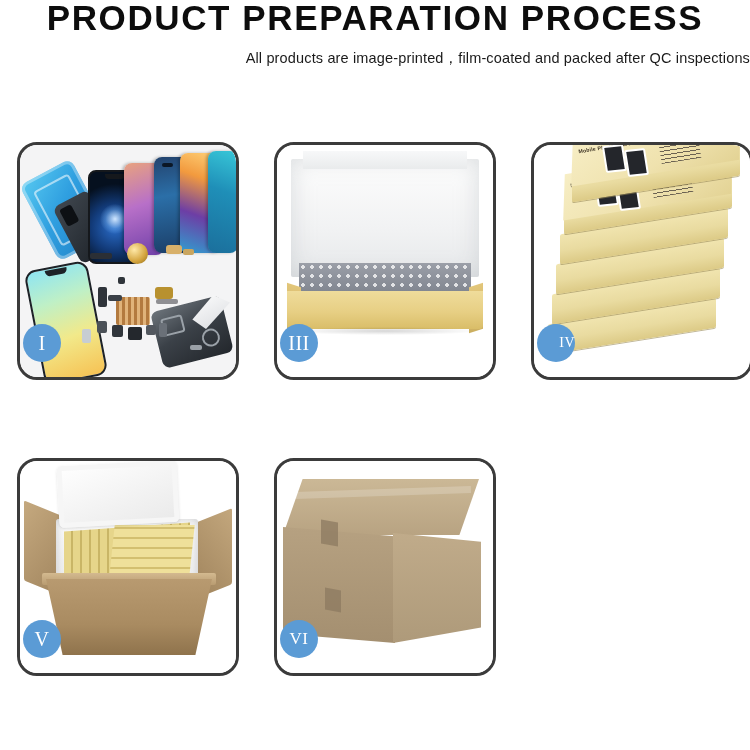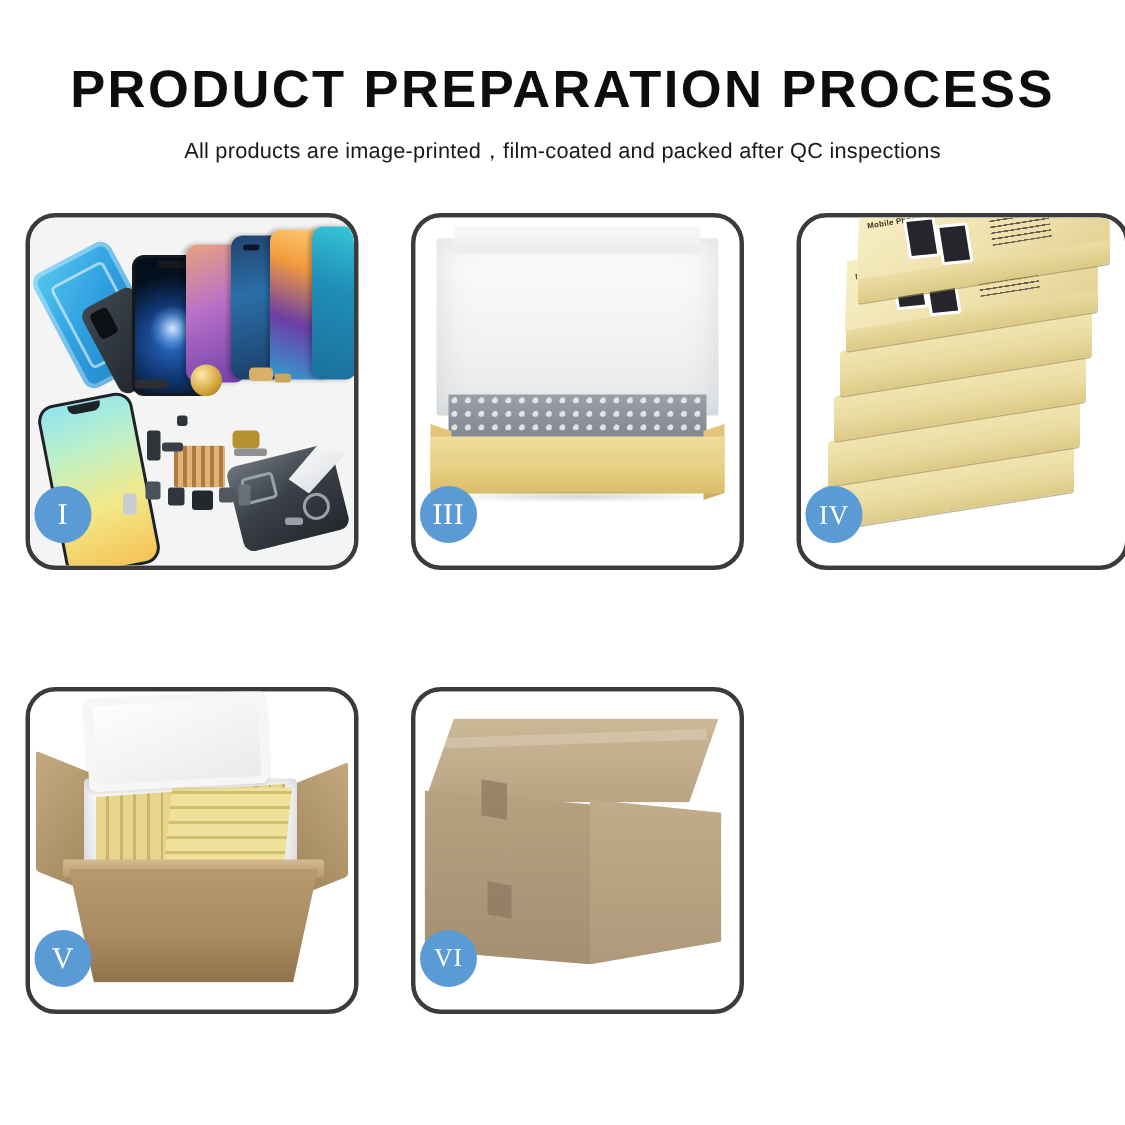--- a/index.html
+++ b/index.html
@@ -18,36 +18,36 @@
   
   #header {
     position: absolute;
     left: 0;
     top: 0;
     width: 750px;
     text-align: center;
   }
   #page-title {
     margin: 0;
-    padding-top: 42px;
     font-size: 35px;
     font-weight: 700;
     letter-spacing: 1.6px;
     color: #0d0d0d;
     line-height: 1.0;
     font-family: "Liberation Sans", sans-serif;
   }
   #page-subtitle {
     margin: 0;
     padding-top: 14px;
     font-size: 14.5px;
     font-weight: 400;
     color: #1a1a1a;
     letter-spacing: 0.15px;
     font-family: "Liberation Sans", sans-serif;
+    text-align: right;
   }
 
   
   #panel-grid {
     position: absolute;
     left: 17px;
     top: 142px;
     width: 716px;
     height: 534px;
     display: grid;
@@ -80,21 +80,21 @@
     background: #5b9bd5;
     color: #ffffff;
     font-family: "Liberation Serif", serif;
     font-size: 20px;
     line-height: 38px;
     text-align: center;
     letter-spacing: 0.5px;
     z-index: 40;
   }
   .badge.vi { font-size: 17px; }
-  .badge.iv { font-size: 18px; }
+  .badge.iv { font-size: 14px; text-align: right; }
 
   
   .p1-bg { position:absolute; inset:0; background:#f4f4f5; }
   .p1-film {
     position: absolute; left: 16px; top: 22px; width: 58px; height: 86px;
     background: linear-gradient(145deg,#56c8f0 0%,#2f9fe0 45%,#1f7fc4 100%);
     border-radius: 8px; transform: rotate(-28deg);
     box-shadow: inset 0 0 0 3px rgba(255,255,255,.35);
   }
   .p1-film::after {

